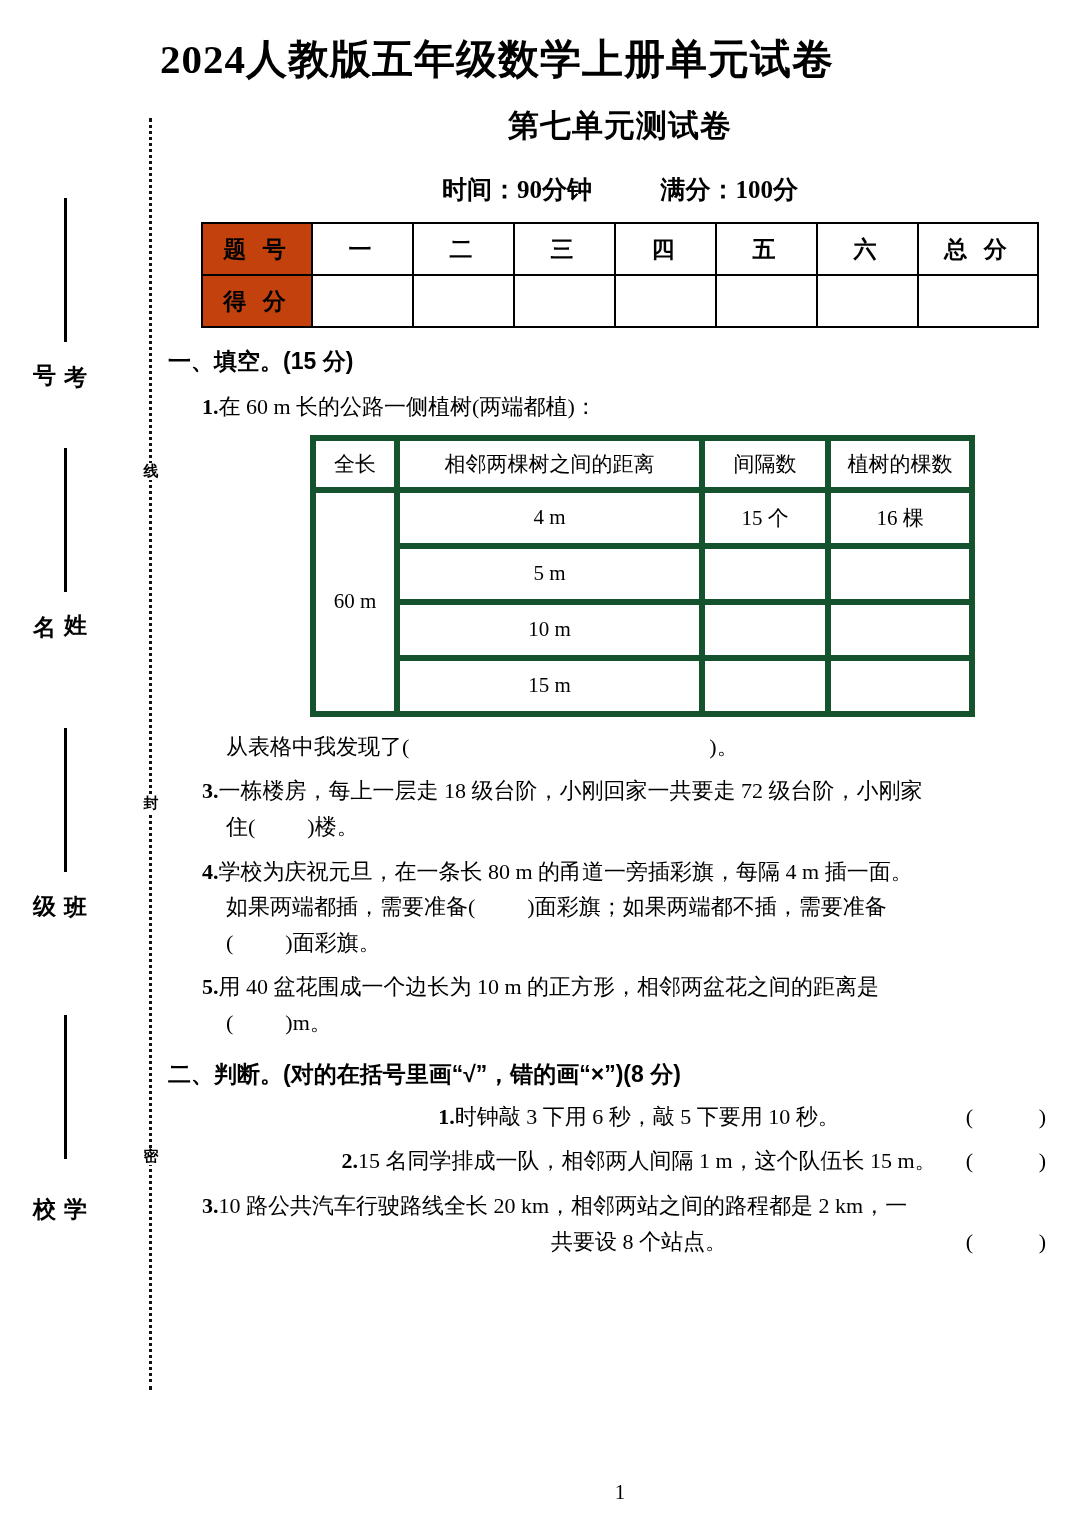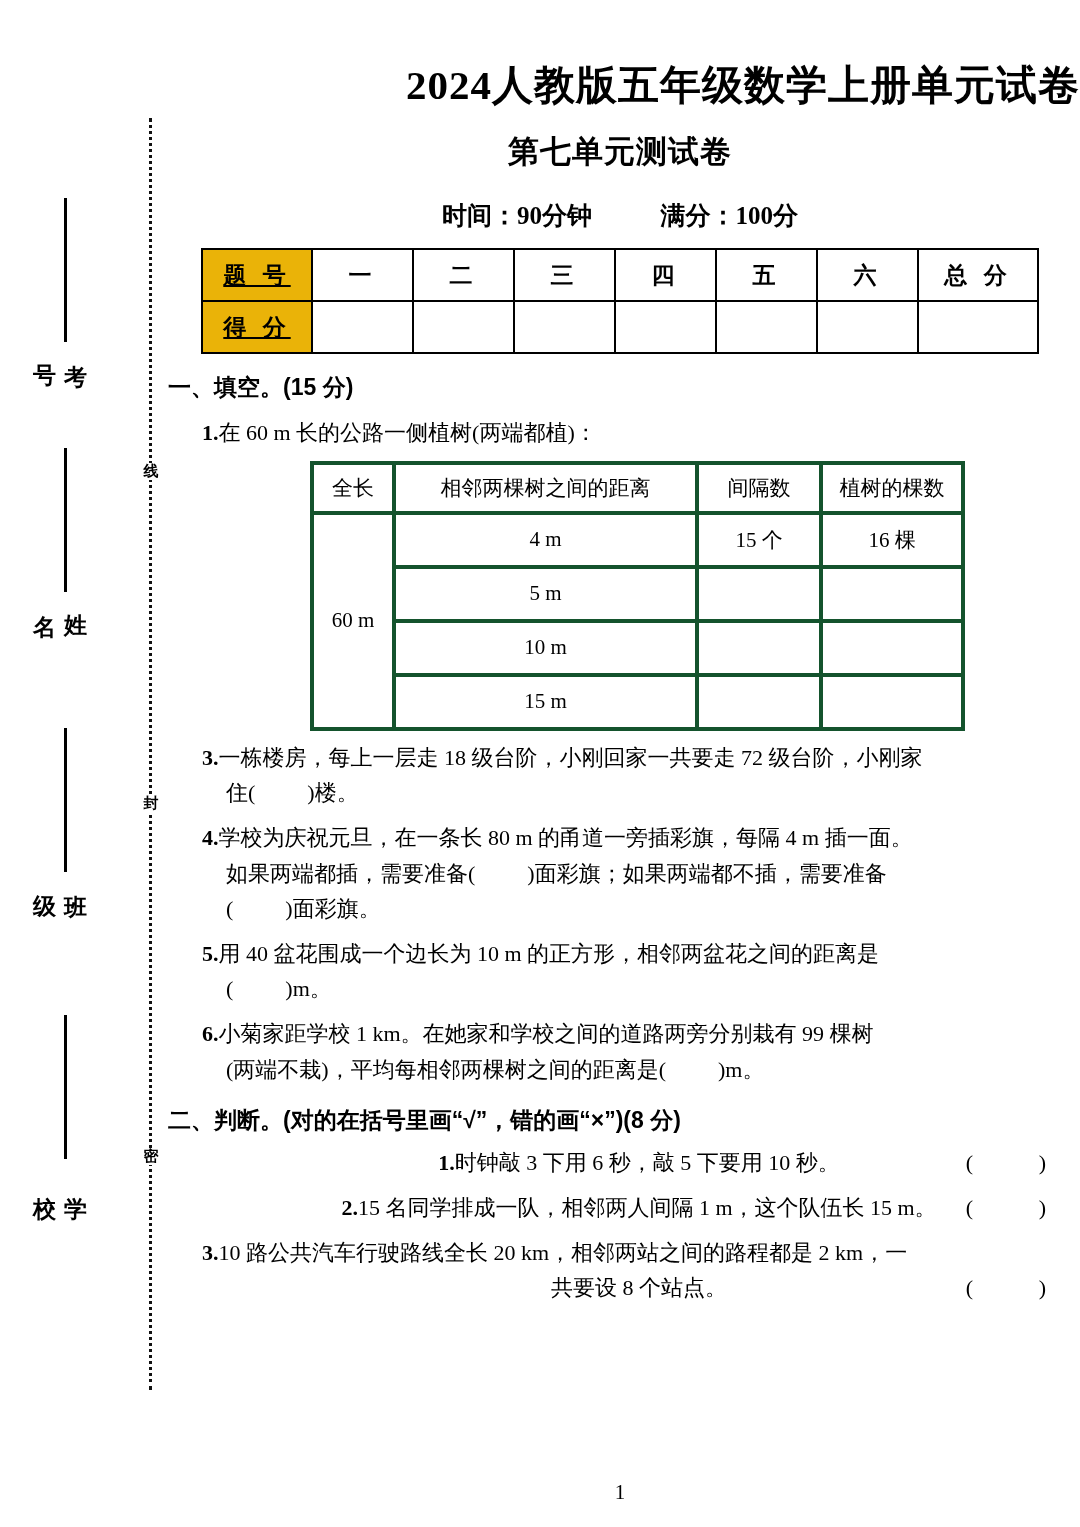--- a/index.html
+++ b/index.html
@@ -69,22 +69,22 @@
   #sheet {
     position: absolute;
     left: 160px;
     top: 0;
     width: 920px;
     height: 1527px;
   }
 
   .title-main {
     margin: 0;
-    padding-top: 58px;
-    text-align: right;
+    padding-top: 32px;
+    text-align: left;
     font-size: 41px;
     font-weight: bold;
     letter-spacing: 1px;
     font-family: "Liberation Serif", serif;
   }
   .title-sub {
     margin: 0;
     padding-top: 18px;
     text-align: center;
     font-size: 31px;
@@ -114,23 +114,22 @@
     border: 2px solid #000;
     height: 48px;
     text-align: center;
     vertical-align: middle;
     font-size: 23px;
     font-weight: bold;
     letter-spacing: 5px;
     font-family: "Liberation Sans", sans-serif;
   }
   table.score td.lead {
-    background: #eab308;
+    background: #c2410c;
     width: 106px;
-    text-decoration: underline;
   }
   table.score td.total { width: 116px; }
 
   
   .sec-head {
     font-size: 23px;
     font-weight: bold;
     margin: 18px 0 0 8px;
     font-family: "Liberation Sans", sans-serif;
   }
@@ -163,21 +162,21 @@
   }
 
   
   .tree-wrap { margin: 10px 0 0 150px; }
   table.tree {
     border-collapse: collapse;
     table-layout: fixed;
     width: 627px;
   }
   table.tree td, table.tree th {
-    border: 4px solid #14532d;
+    border: 6px solid #14532d;
     text-align: center;
     vertical-align: middle;
     font-size: 21px;
     font-weight: normal;
     height: 48px;
   }
   table.tree th { font-weight: normal; height: 44px; }
   .c-total { width: 76px; }
   .c-dist  { width: 297px; }
   .c-gap   { width: 118px; }
@@ -295,42 +294,41 @@
       </tr>
       <tr>
         <td>15 m</td>
         <td></td>
         <td></td>
       </tr>
     </tbody>
       </table>
   </div>
 
+  <div class="q" style="margin-left:66px;">
+    <span>从表格中我发现了(</span><span class="blank-wide"></span><span>)。</span>
+  </div>
 
 
   <div class="q tight">
     <span class="num">3.</span><span>一栋楼房，每上一层走 18 级台阶，小刚回家一共要走 72 级台阶，小刚家</span><br>
     <span>住(</span><span class="blank"></span><span>)楼。</span>
   </div>
 
   <div class="q tight">
     <span class="num">4.</span><span>学校为庆祝元旦，在一条长 80 m 的甬道一旁插彩旗，每隔 4 m 插一面。</span><br>
     <span>如果两端都插，需要准备(</span><span class="blank"></span><span>)面彩旗；如果两端都不插，需要准备</span><br>
     <span>(</span><span class="blank"></span><span>)面彩旗。</span>
   </div>
 
   <div class="q tight">
     <span class="num">5.</span><span>用 40 盆花围成一个边长为 10 m 的正方形，相邻两盆花之间的距离是</span><br>
     <span>(</span><span class="blank"></span><span>)m。</span>
   </div>
 
-  <div class="q tight">
-    <span class="num">6.</span><span>小菊家距学校 1 km。在她家和学校之间的道路两旁分别栽有 99 棵树</span><br>
-    <span>(两端不栽)，平均每相邻两棵树之间的距离是(</span><span class="blank"></span><span>)m。</span>
-  </div>
 
   <div class="sec-head">
     <span>二、判断</span><span class="plain">。(对的在括号里画“√”，错的画“×”)(8 分)</span>
   </div>
 
   <div class="q tight">
     <div class="judge-row">
       <span class="num">1.</span><span>时钟敲 3 下用 6 秒，敲 5 下要用 10 秒。</span>
       <span class="judge-paren">( )</span>
     </div>

